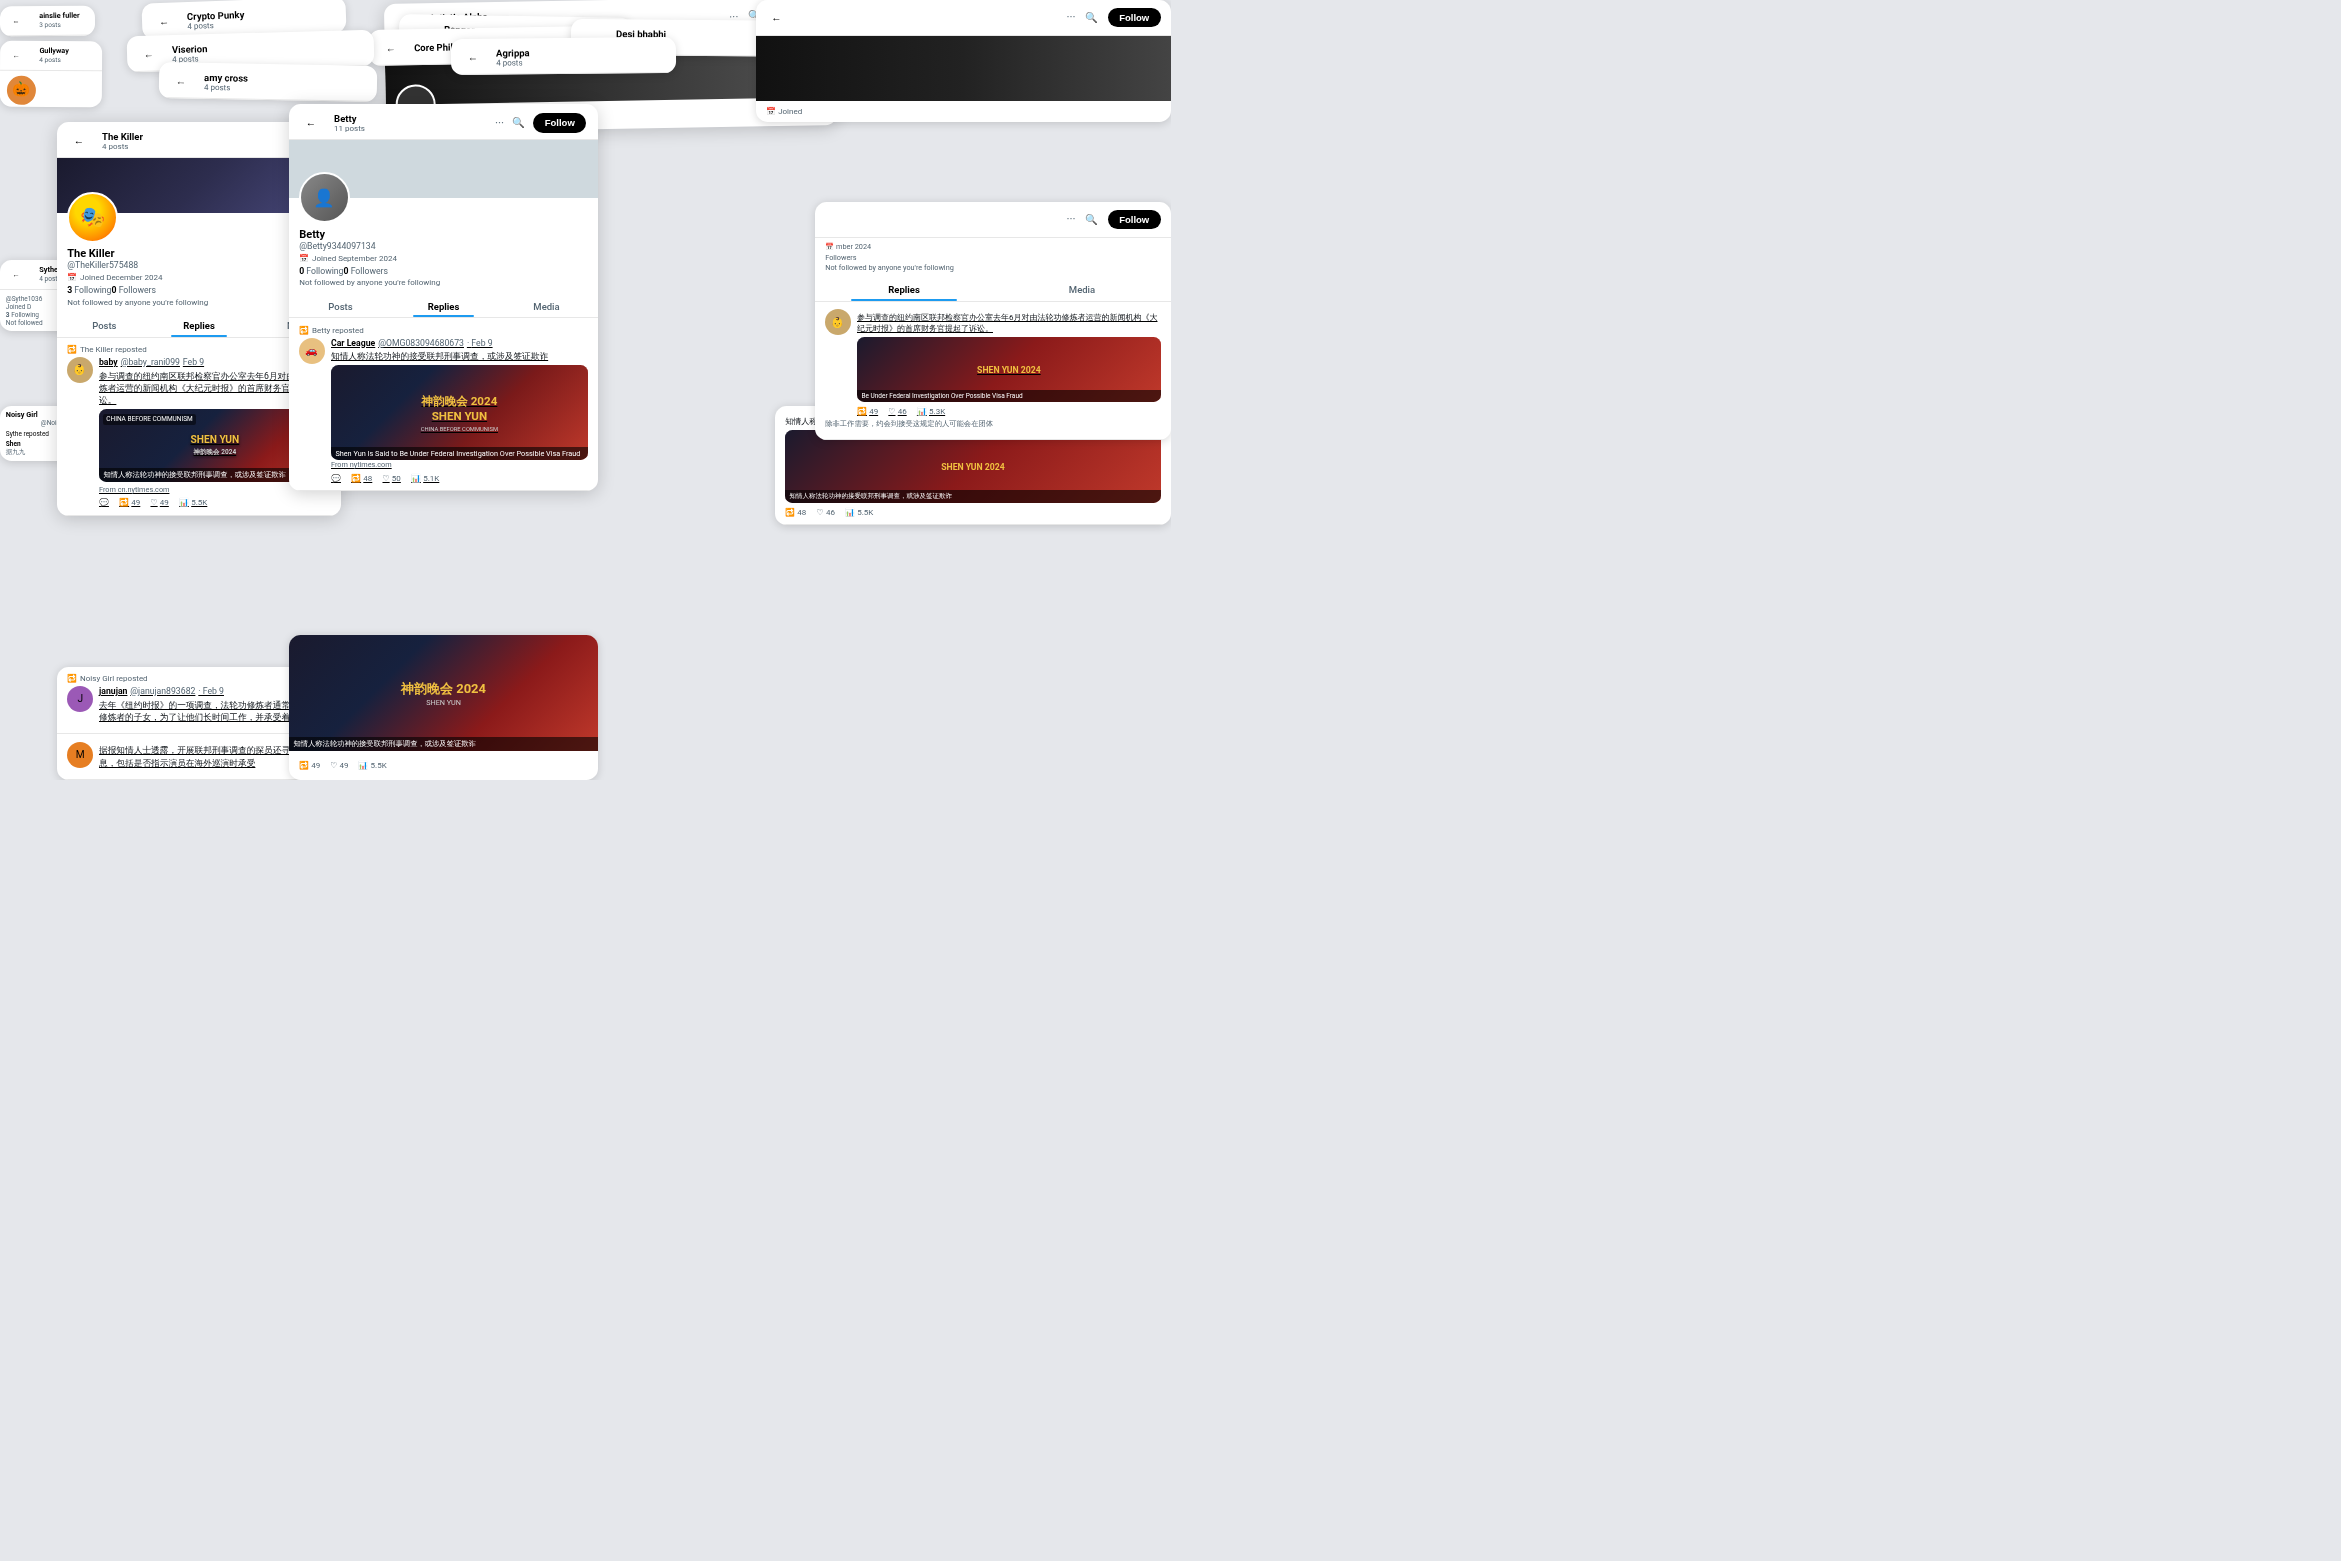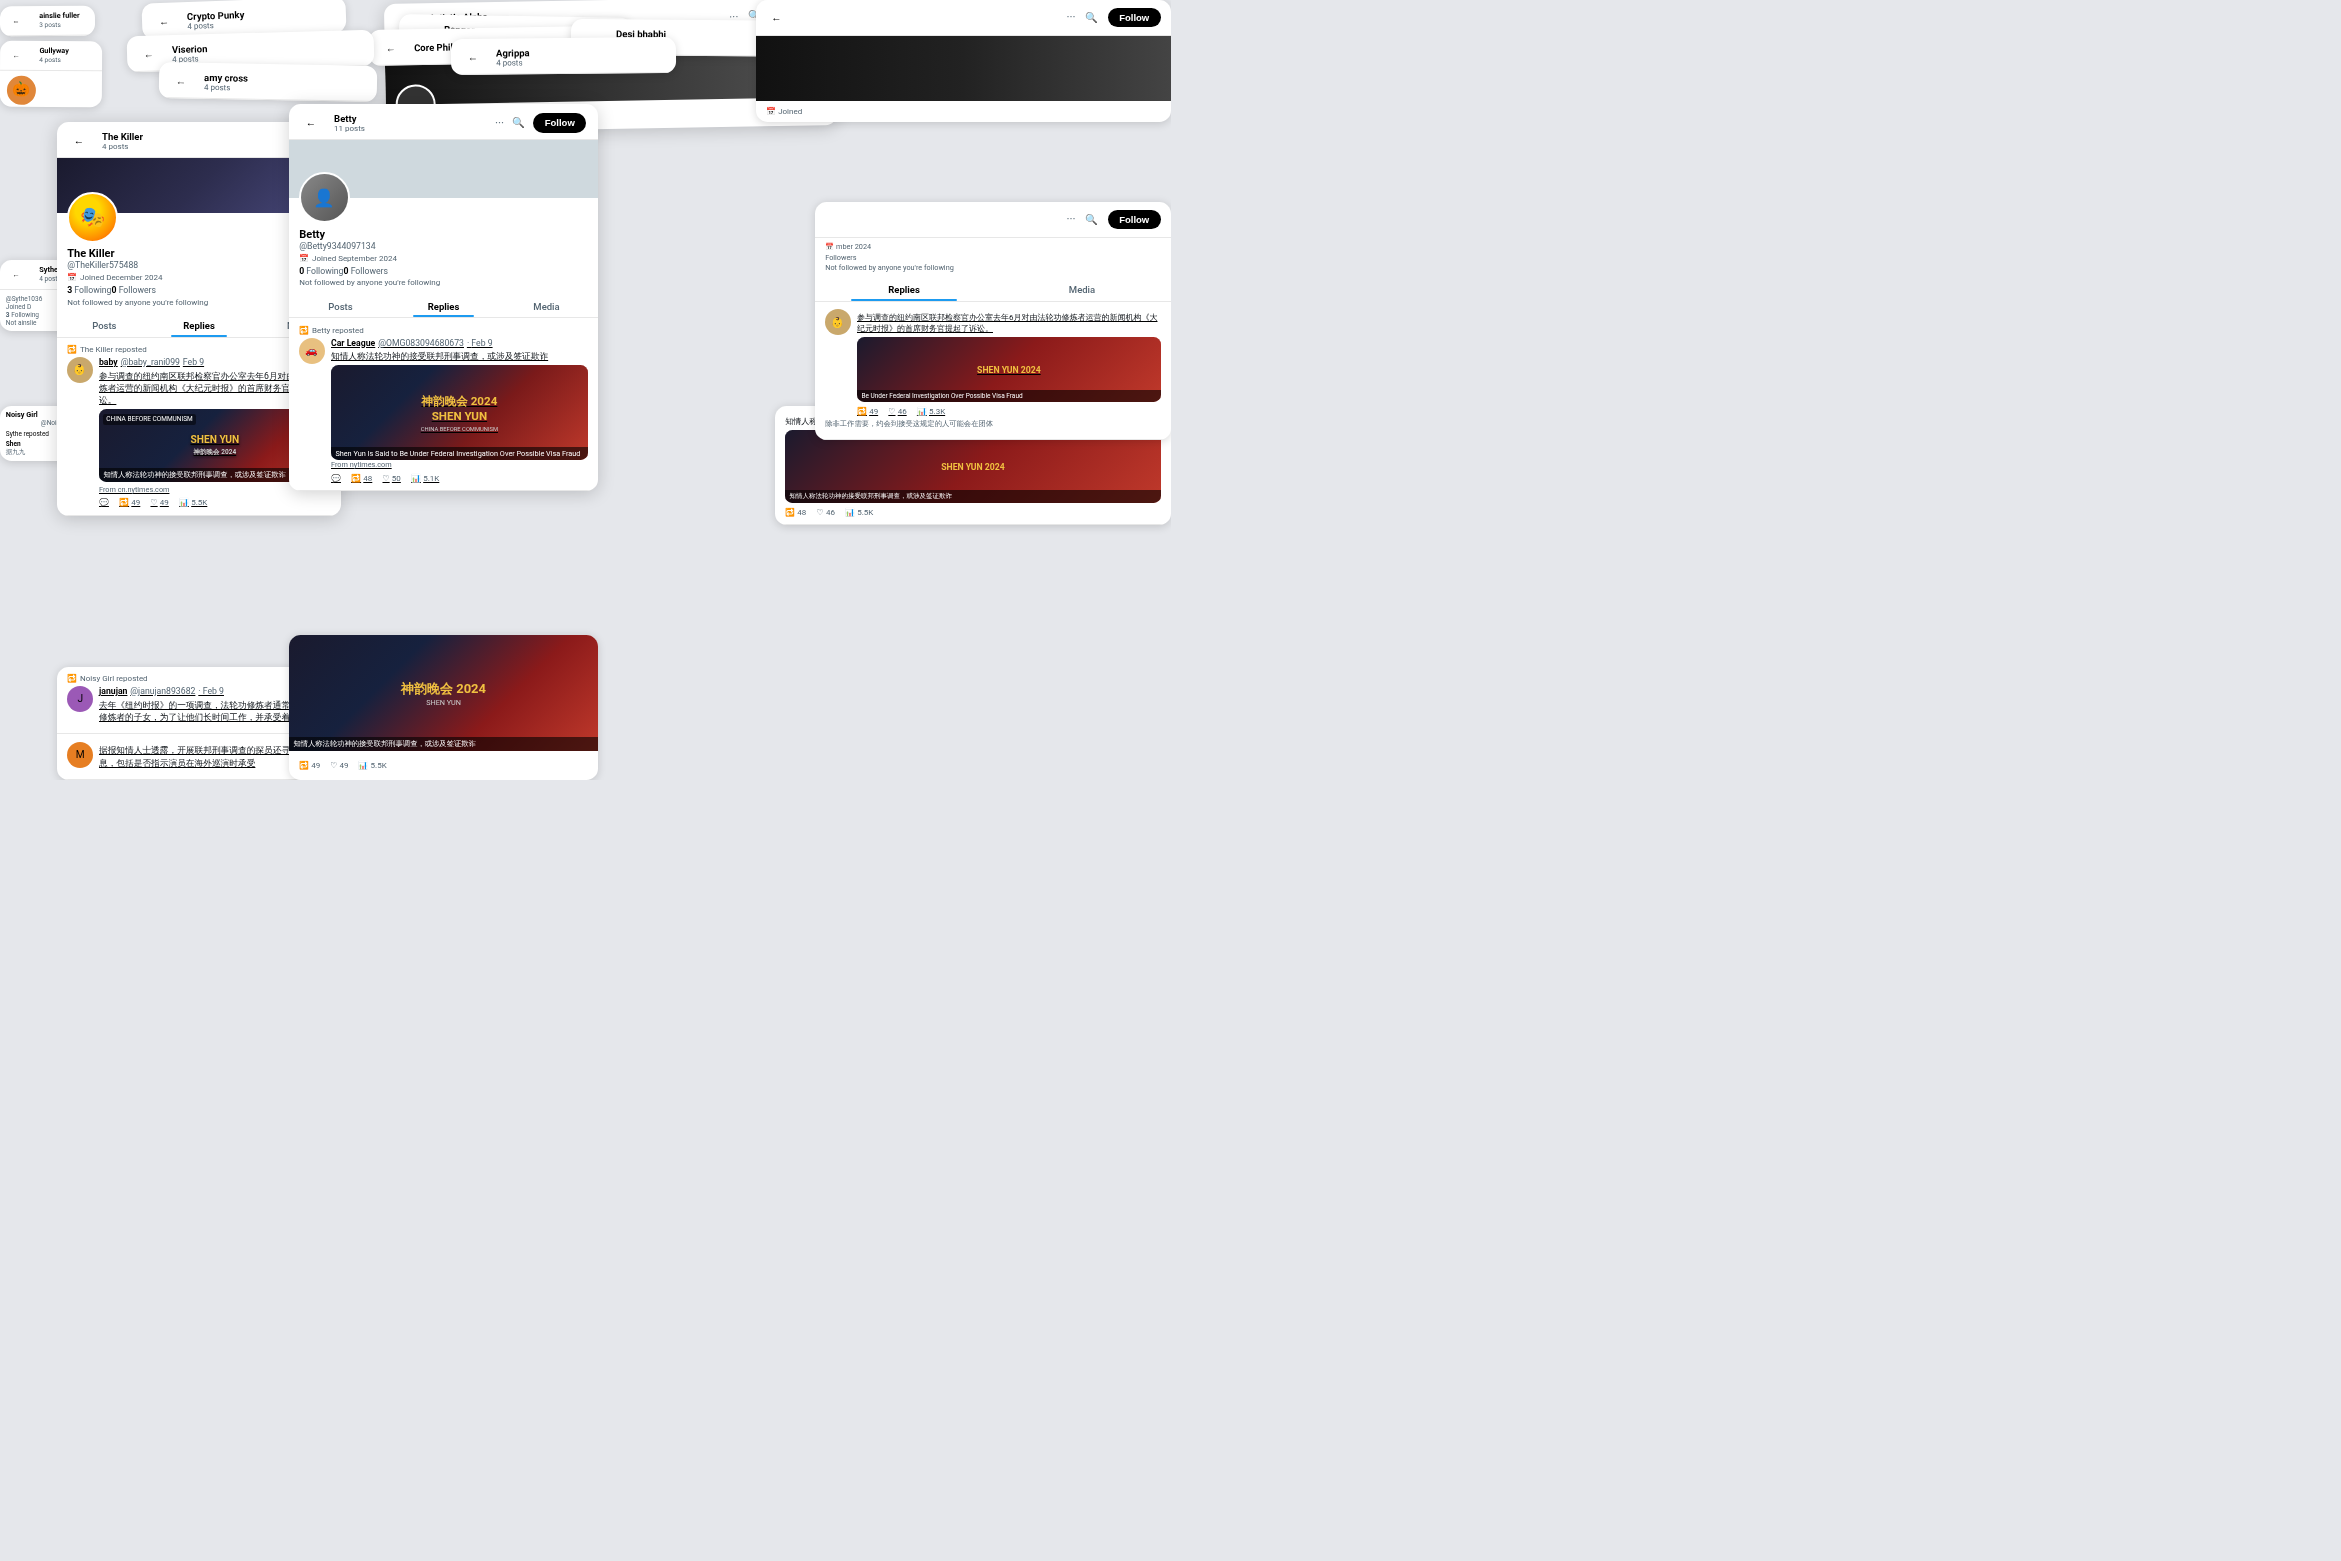--- a/index.html
+++ b/index.html
@@ -432,21 +432,21 @@
     <button class="back-btn" style="font-size:7.3px;">←</button>
     <div class="card-header-text">
       <div class="card-title" style="font-size:7.3px;">Sythe</div>
       <div class="card-subtitle" style="font-size:6.5px;">4 posts</div>
     </div>
   </div>
   <div style="padding:4.4px 5.8px;font-size:6.5px;color:#536471;">
     <div>@Sythe1036</div>
     <div>Joined D</div>
     <div><b>3</b> Following</div>
-    <div>Not ainslie</div>
+    <div>Not followed</div>
   </div>
 </div>
 
 <div class="card card-stacked" style="top:406px;left:0;width:105px;z-index:5;">
   <div style="padding:4.4px 5.8px;">
     <div style="font-size:7.3px;font-weight:700;">Noisy Girl</div>
     <div style="font-size:6.5px;color:#536471;padding-left:35px;">@Noisy</div>
     <div style="font-size:6.5px;margin-top:2.9px;">Sythe reposted</div>
     <div style="font-size:6.5px;margin-top:1.5px;font-weight:700;">Shen</div>
     <div style="font-size:6.5px;color:#536471;">据九九</div>

